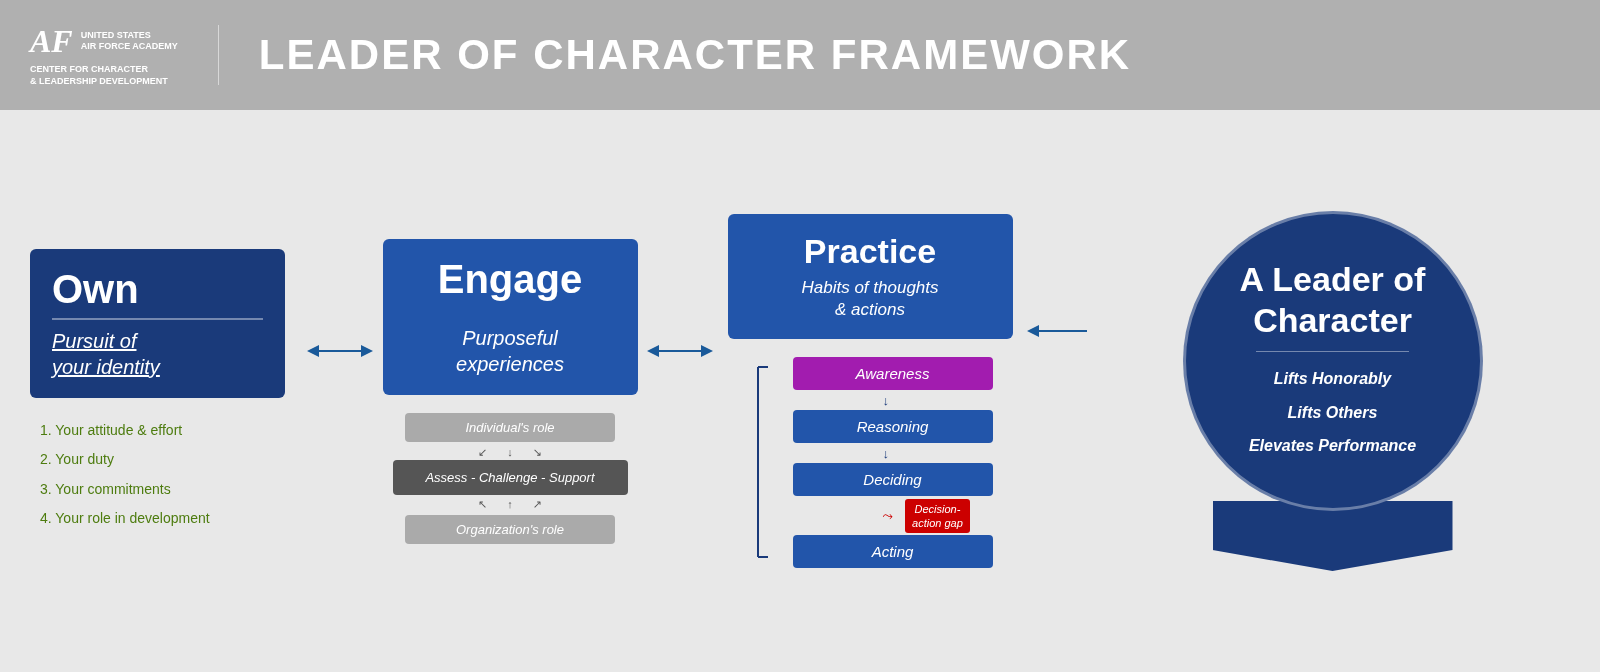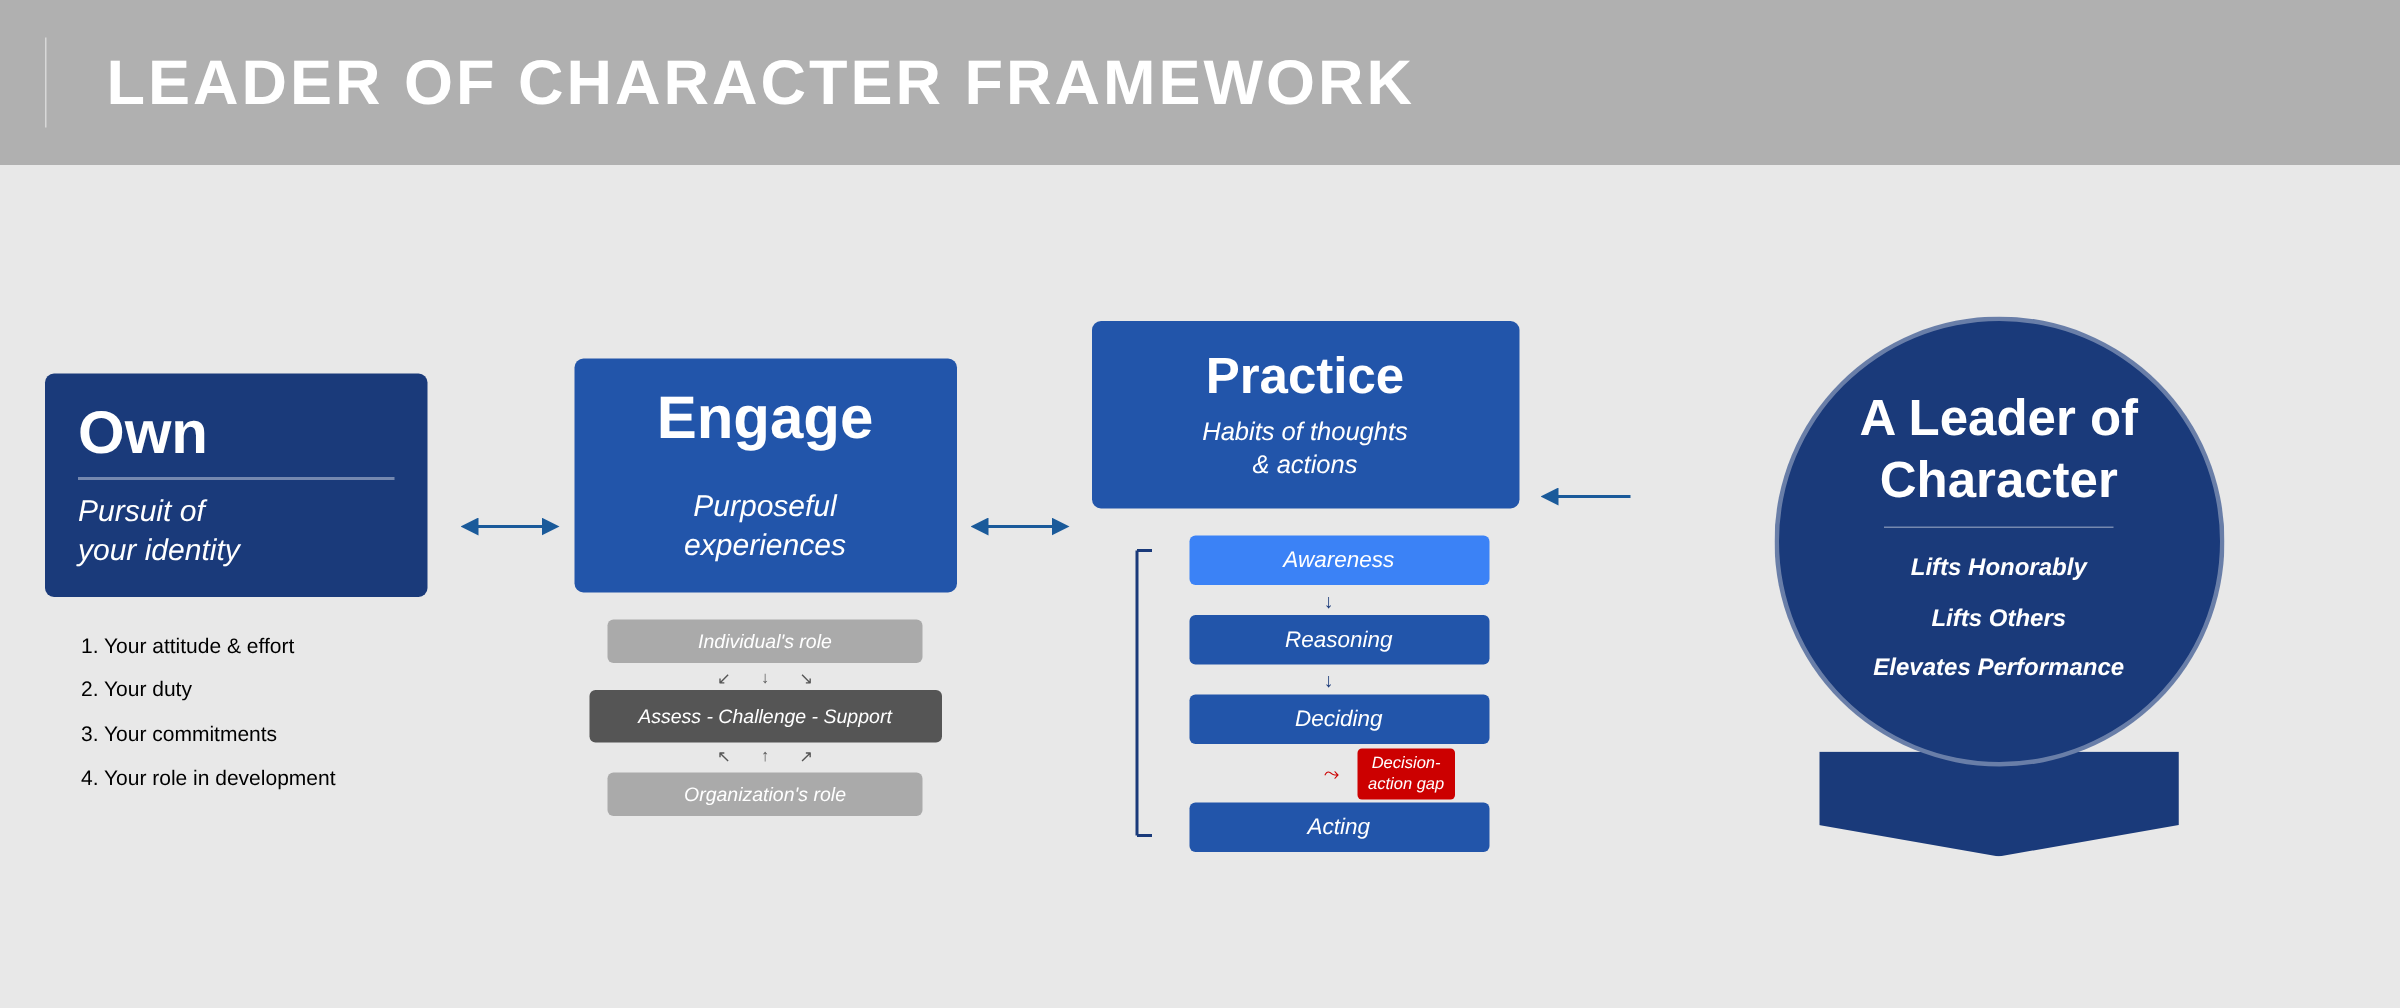--- a/index.html
+++ b/index.html
@@ -87,20 +87,21 @@
     }
     .box-own .box-title {
       font-size: 38px;
       font-weight: 900;
       margin-bottom: 8px;
     }
     .box-own .box-subtitle {
       font-size: 20px;
       font-style: italic;
       line-height: 1.3;
+      text-decoration: underline;
     }
     .own-list {
       list-style: none;
       padding: 0;
       font-size: 14px;
       color: #333;
       line-height: 2;
     }
 
     
@@ -151,35 +152,44 @@
       width: 70px;
       height: 18px;
     }
   </style>
 </head>
 <body>
 
 <div class="page-wrapper">
 
   <div class="header">
+    <div class="header-logo">
+      <div class="logo-top">
+        <span class="logo-af" style="font-family:'Times New Roman',serif;font-size:32px;font-style:italic;font-weight:bold;color:white;">AF</span>
+        <span class="logo-text-small" style="font-size:9px;color:white;font-weight:bold;line-height:1.3;white-space:pre;">UNITED STATES
+AIR FORCE ACADEMY</span>
+      </div>
+      <div class="logo-subtitle" style="font-size:9px;color:white;font-weight:bold;margin-top:4px;white-space:pre;">CENTER FOR CHARACTER
+&amp; LEADERSHIP DEVELOPMENT</div>
+    </div>
     <div class="header-divider"></div>
     <div class="header-title">LEADER OF CHARACTER FRAMEWORK</div>
   </div>
 
   <div class="main">
     <div class="columns">
 
       <div class="col-own">
         <div class="box-own" style="background:#1a3a7a;color:white;border-radius:6px;padding:18px 22px;width:255px;">
           <div class="box-title" style="font-size:40px;font-weight:900;margin-bottom:6px;">Own</div>
           <div style="height:2px;background:rgba(255,255,255,0.4);margin-bottom:8px;"></div>
           <div class="box-subtitle" style="font-size:20px;font-style:italic;line-height:1.3;white-space:pre;">Pursuit of
 your identity</div>
         </div>
-        <ul class="own-list" style="list-style:none;padding:0;font-size:14px;color:#000000;line-height:2.1;margin-left:24px;">
+        <ul class="own-list" style="list-style:none;padding:0;font-size:14px;color:#4d7c0f;line-height:2.1;margin-left:10px;">
           <li>1.  Your attitude &amp; effort</li>
           <li>2.  Your duty</li>
           <li>3.  Your commitments</li>
           <li>4.  Your role in development</li>
         </ul>
       </div>
 
       <div class="between-arrow" style="width:70px;display:flex;align-items:center;justify-content:center;margin-bottom:80px;">
         <svg viewBox="0 0 70 18" width="70" height="18">
           <defs>
@@ -241,21 +251,21 @@
         </div>
 
         <div style="position:relative;width:285px;display:flex;flex-direction:column;align-items:flex-end;padding-right:10px;">
 
           <svg style="position:absolute;left:10px;top:0;bottom:0;" width="30" height="210">
             <line x1="20" y1="10" x2="20" y2="200" stroke="#1a3a7a" stroke-width="2"></line>
             <line x1="20" y1="10" x2="30" y2="10" stroke="#1a3a7a" stroke-width="2"></line>
             <line x1="20" y1="200" x2="30" y2="200" stroke="#1a3a7a" stroke-width="2"></line>
           </svg>
           <div style="display:flex;flex-direction:column;align-items:flex-start;margin-left:40px;width:210px;position:relative;">
-            <div style="background:#3b82f6;color:white;padding:8px 0;border-radius:4px;font-size:15px;font-style:italic;text-align:center;width:200px;margin-bottom:3px;">Awareness</div>
+            <div style="background:#a21caf;color:white;padding:8px 0;border-radius:4px;font-size:15px;font-style:italic;text-align:center;width:200px;margin-bottom:3px;">Awareness</div>
             <div style="font-size:13px;color:#1a3a7a;margin-bottom:2px;margin-left:90px;">↓</div>
             <div style="background:#2255aa;color:white;padding:8px 0;border-radius:4px;font-size:15px;font-style:italic;text-align:center;width:200px;margin-bottom:3px;">Reasoning</div>
             <div style="font-size:13px;color:#1a3a7a;margin-bottom:2px;margin-left:90px;">↓</div>
             <div style="background:#2255aa;color:white;padding:8px 0;border-radius:4px;font-size:15px;font-style:italic;text-align:center;width:200px;margin-bottom:3px;">Deciding</div>
 
             <div style="display:flex;align-items:center;margin-bottom:2px;">
               <div style="font-size:13px;color:#cc0000;margin-left:90px;letter-spacing:2px;">⤳</div>
               <div style="background:#cc0000;color:white;font-size:11px;font-style:italic;padding:3px 5px;border-radius:3px;width:65px;text-align:center;line-height:1.3;margin-left:10px;white-space:pre;">Decision-
 action gap</div>
             </div>

